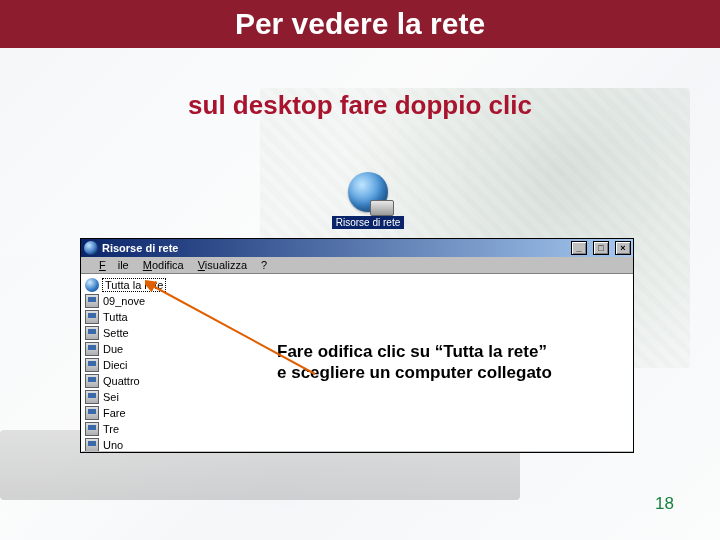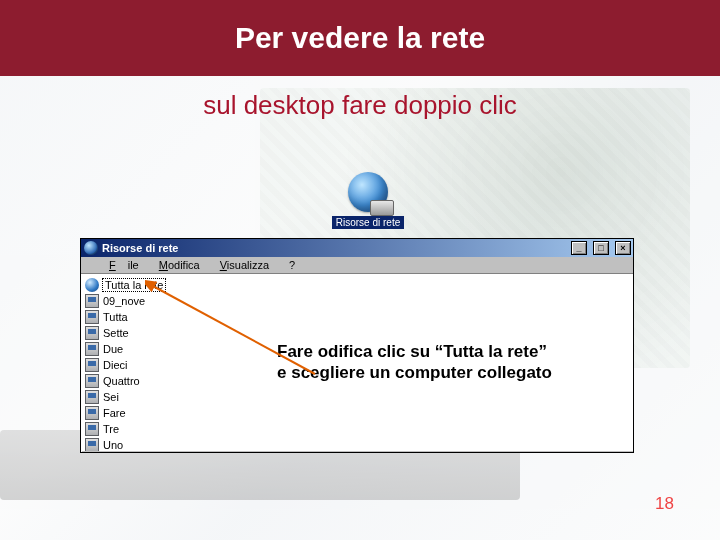--- a/index.html
+++ b/index.html
@@ -33,42 +33,42 @@
     content: "";
     position: absolute;
     left: 0; top: 430px; width: 520px; height: 70px;
     background: linear-gradient(#6a6a6a, #222);
     opacity: 0.35;
     border-radius: 4px;
   }
   .titlebar {
     position: absolute;
     left: 0; top: 0; right: 0;
-    height: 76px;
+    height: 48px;
     background: #8d1c2f;
     display: flex;
     align-items: center;
     justify-content: center;
     z-index: 2;
   }
   .titlebar h1 {
     color: #fff;
     font-size: 30px;
     font-weight: bold;
   }
   .subhead {
     position: absolute;
     top: 90px;
     left: 0; right: 0;
     text-align: center;
     z-index: 3;
   }
   .subhead p {
     color: #a8142d;
-    font-weight: normal;
+    font-weight: bold;
     font-size: 26px;
     line-height: 1.2;
   }
   
   .desk-icon {
     position: absolute;
     left: 332px;
     top: 172px;
     width: 72px;
     display: flex;
@@ -140,22 +140,22 @@
     box-shadow: inset 1px 1px 0 #fff, inset -1px -1px 0 #808080;
     color: #000;
     font-family: Arial, sans-serif;
     font-size: 9px;
     line-height: 12px;
     text-align: center;
     font-weight: bold;
   }
   .menubar {
     display: flex;
-    gap: 8px;
-    padding: 1px 22px;
+    gap: 2px;
+    padding: 1px 12px;
     background: #c0c0c0;
     border-bottom: 1px solid #808080;
   }
   .menubar span {
     padding: 1px 6px;
     color: #000;
   }
   .menubar span u { text-decoration: underline; }
   .content {
     position: relative;
@@ -219,21 +219,21 @@
     height: 150px;
     z-index: 2;
     pointer-events: none;
   }
   .pagenum {
     position: absolute;
     right: 46px;
     bottom: 26px;
     font-family: Arial, sans-serif;
     font-size: 17px;
-    color: #ef4444;
+    color: #15803d;
     z-index: 5;
   }
 </style>
 </head>
 <body>
 
 <div class="slide">
   <div class="bgimg"></div>
 
   <div class="titlebar">

